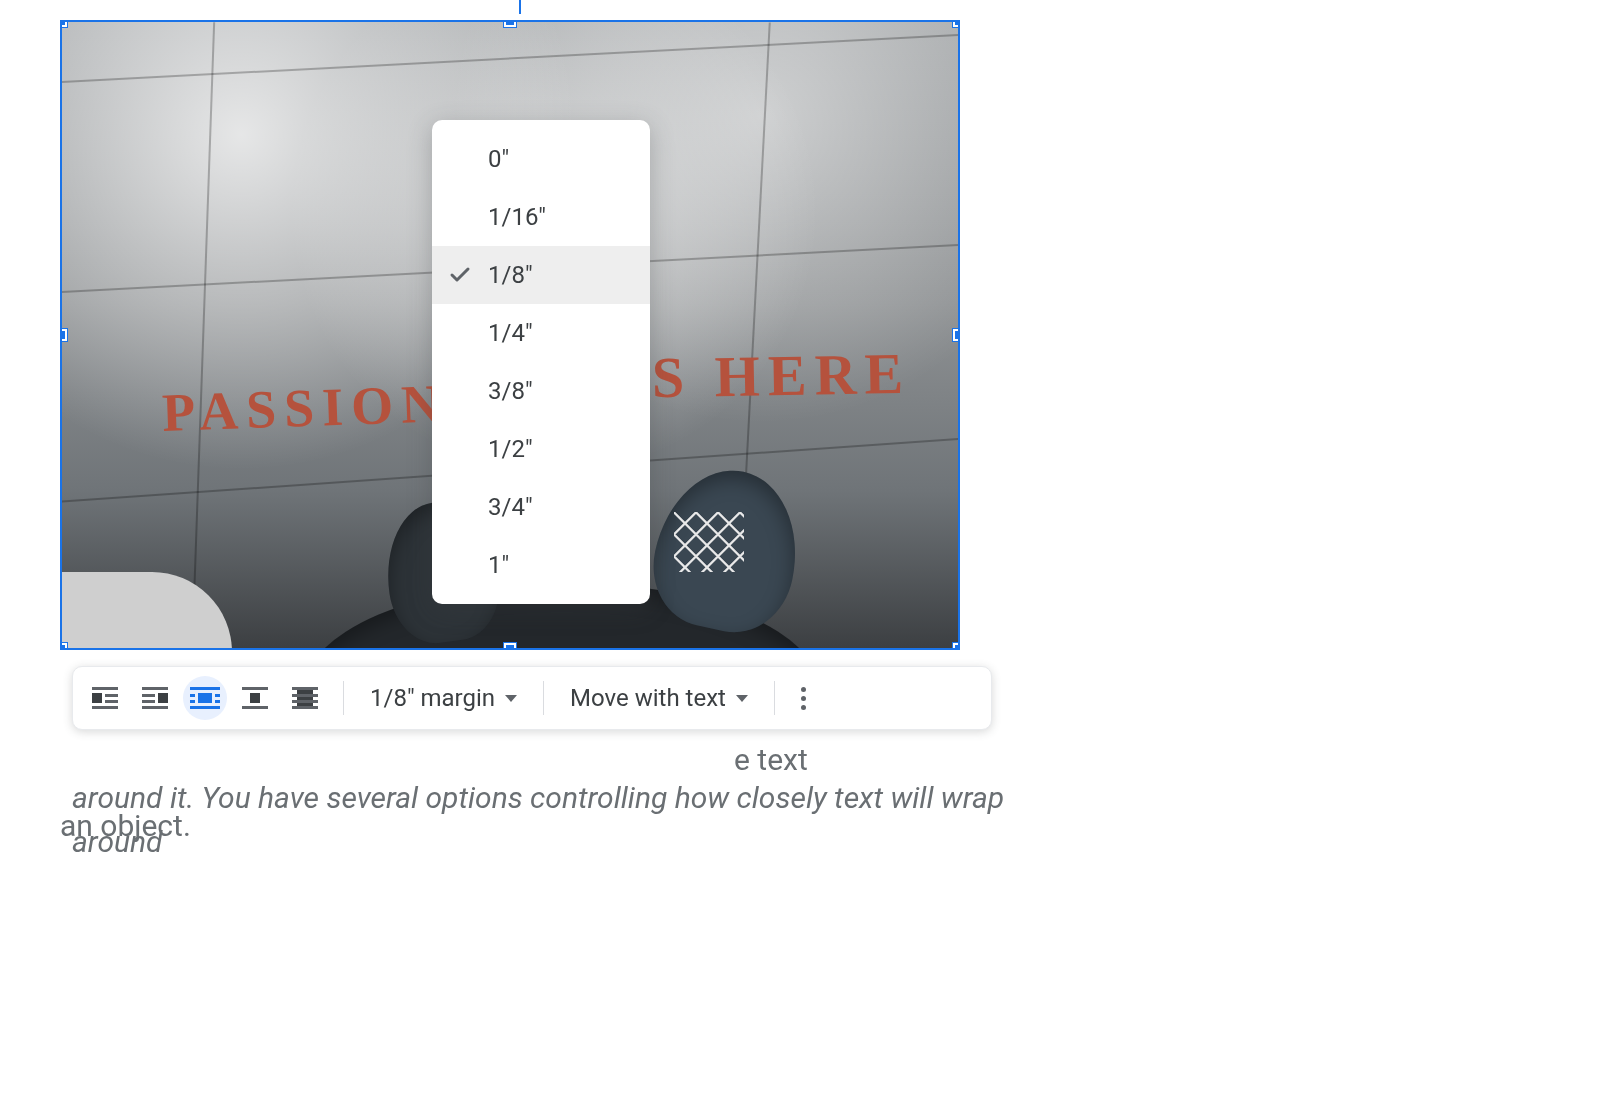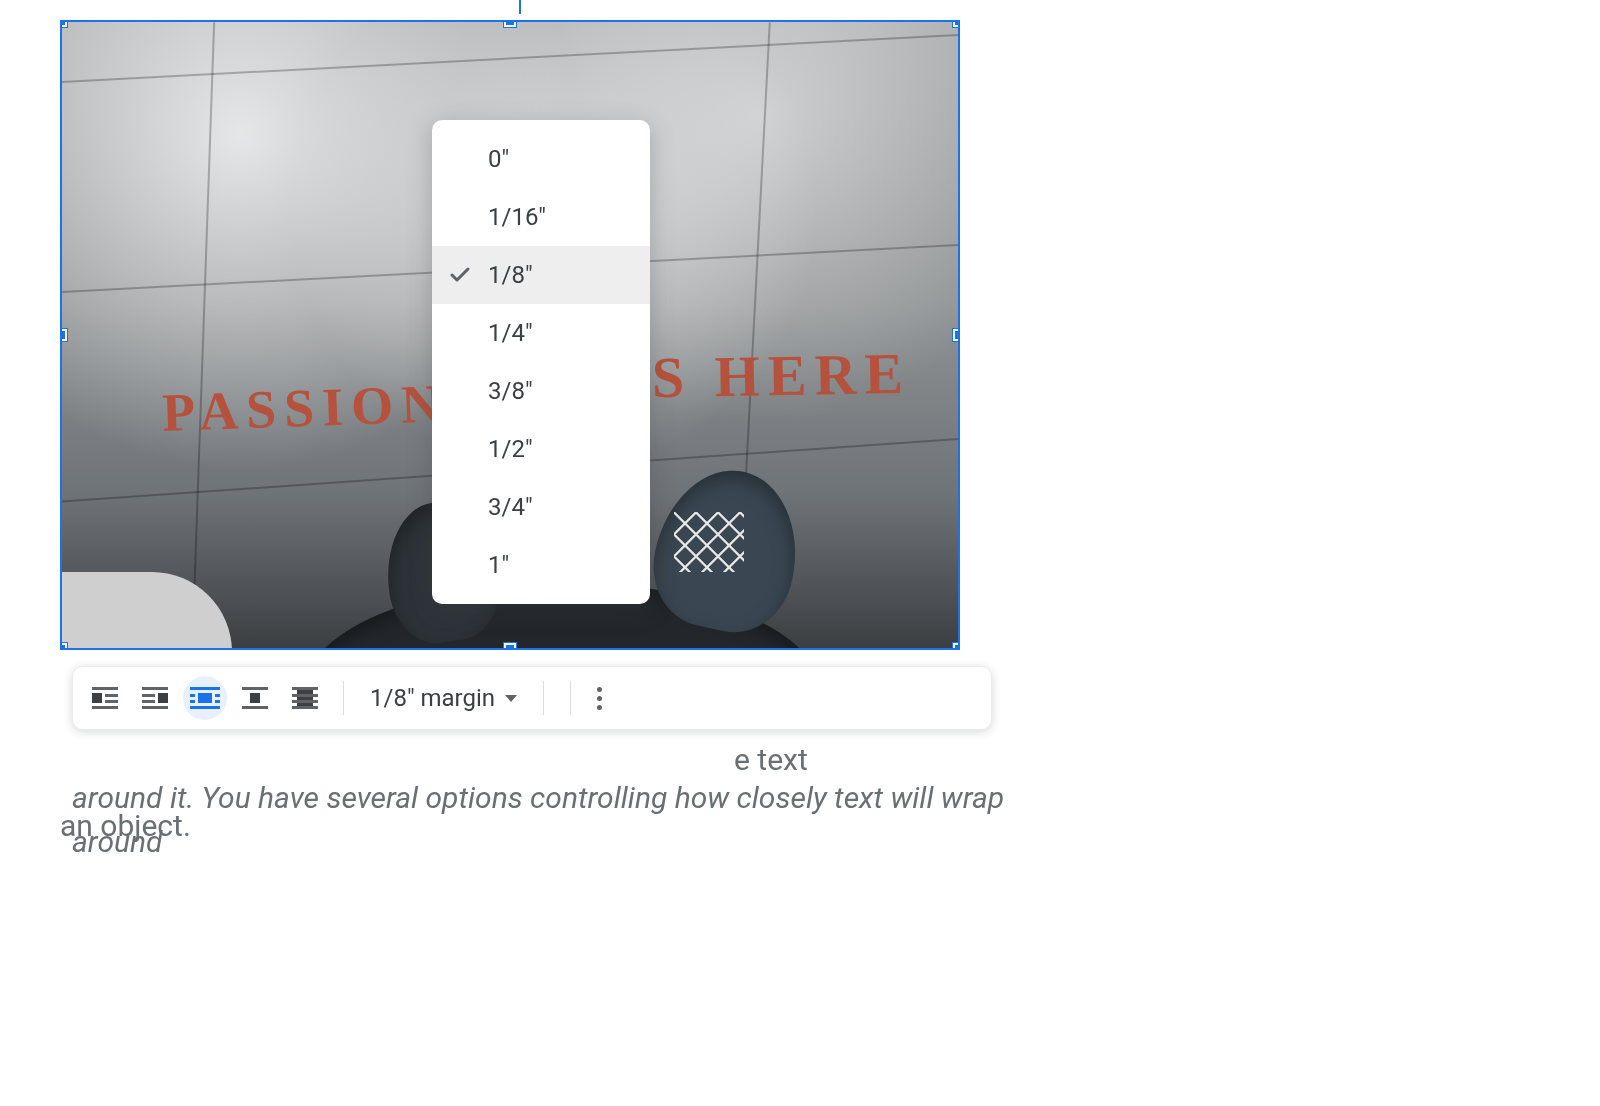--- a/index.html
+++ b/index.html
@@ -279,20 +279,24 @@
 
     <div class="sep"></div>
 
     <div class="dropdown">
       <span>1/8" margin</span>
       <span class="caret"></span>
     </div>
 
     <div class="sep"></div>
 
+    <div class="dropdown">
+      <span>Move with text</span>
+      <span class="caret"></span>
+    </div>
 
     <div class="sep"></div>
 
     <div class="more-dots">
       <span></span>
         <span></span>
         <span></span>
     </div>
   </div>
 </div>

